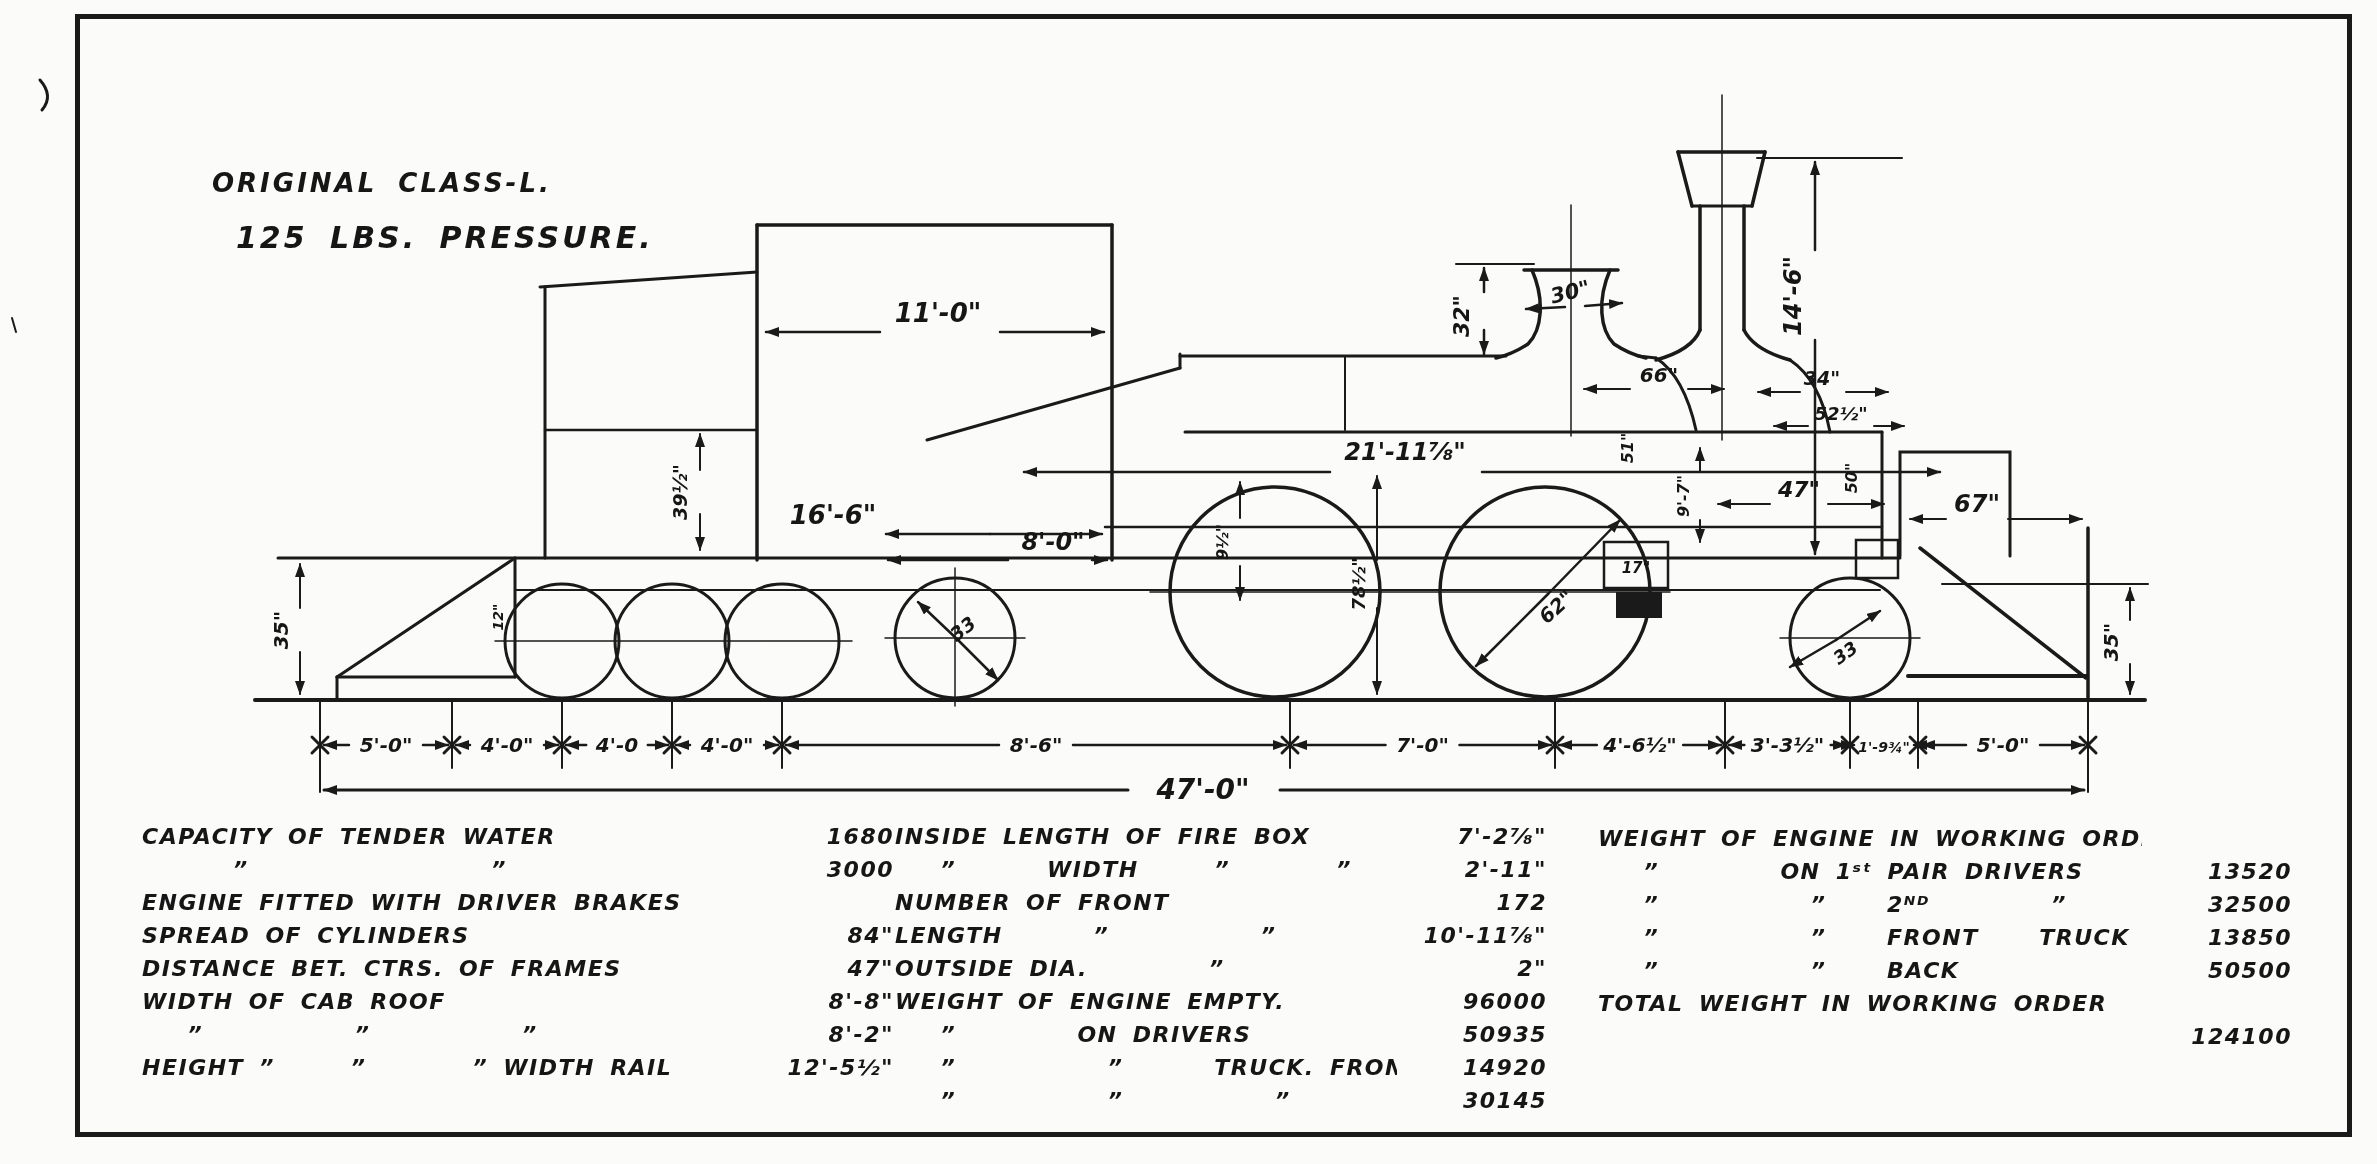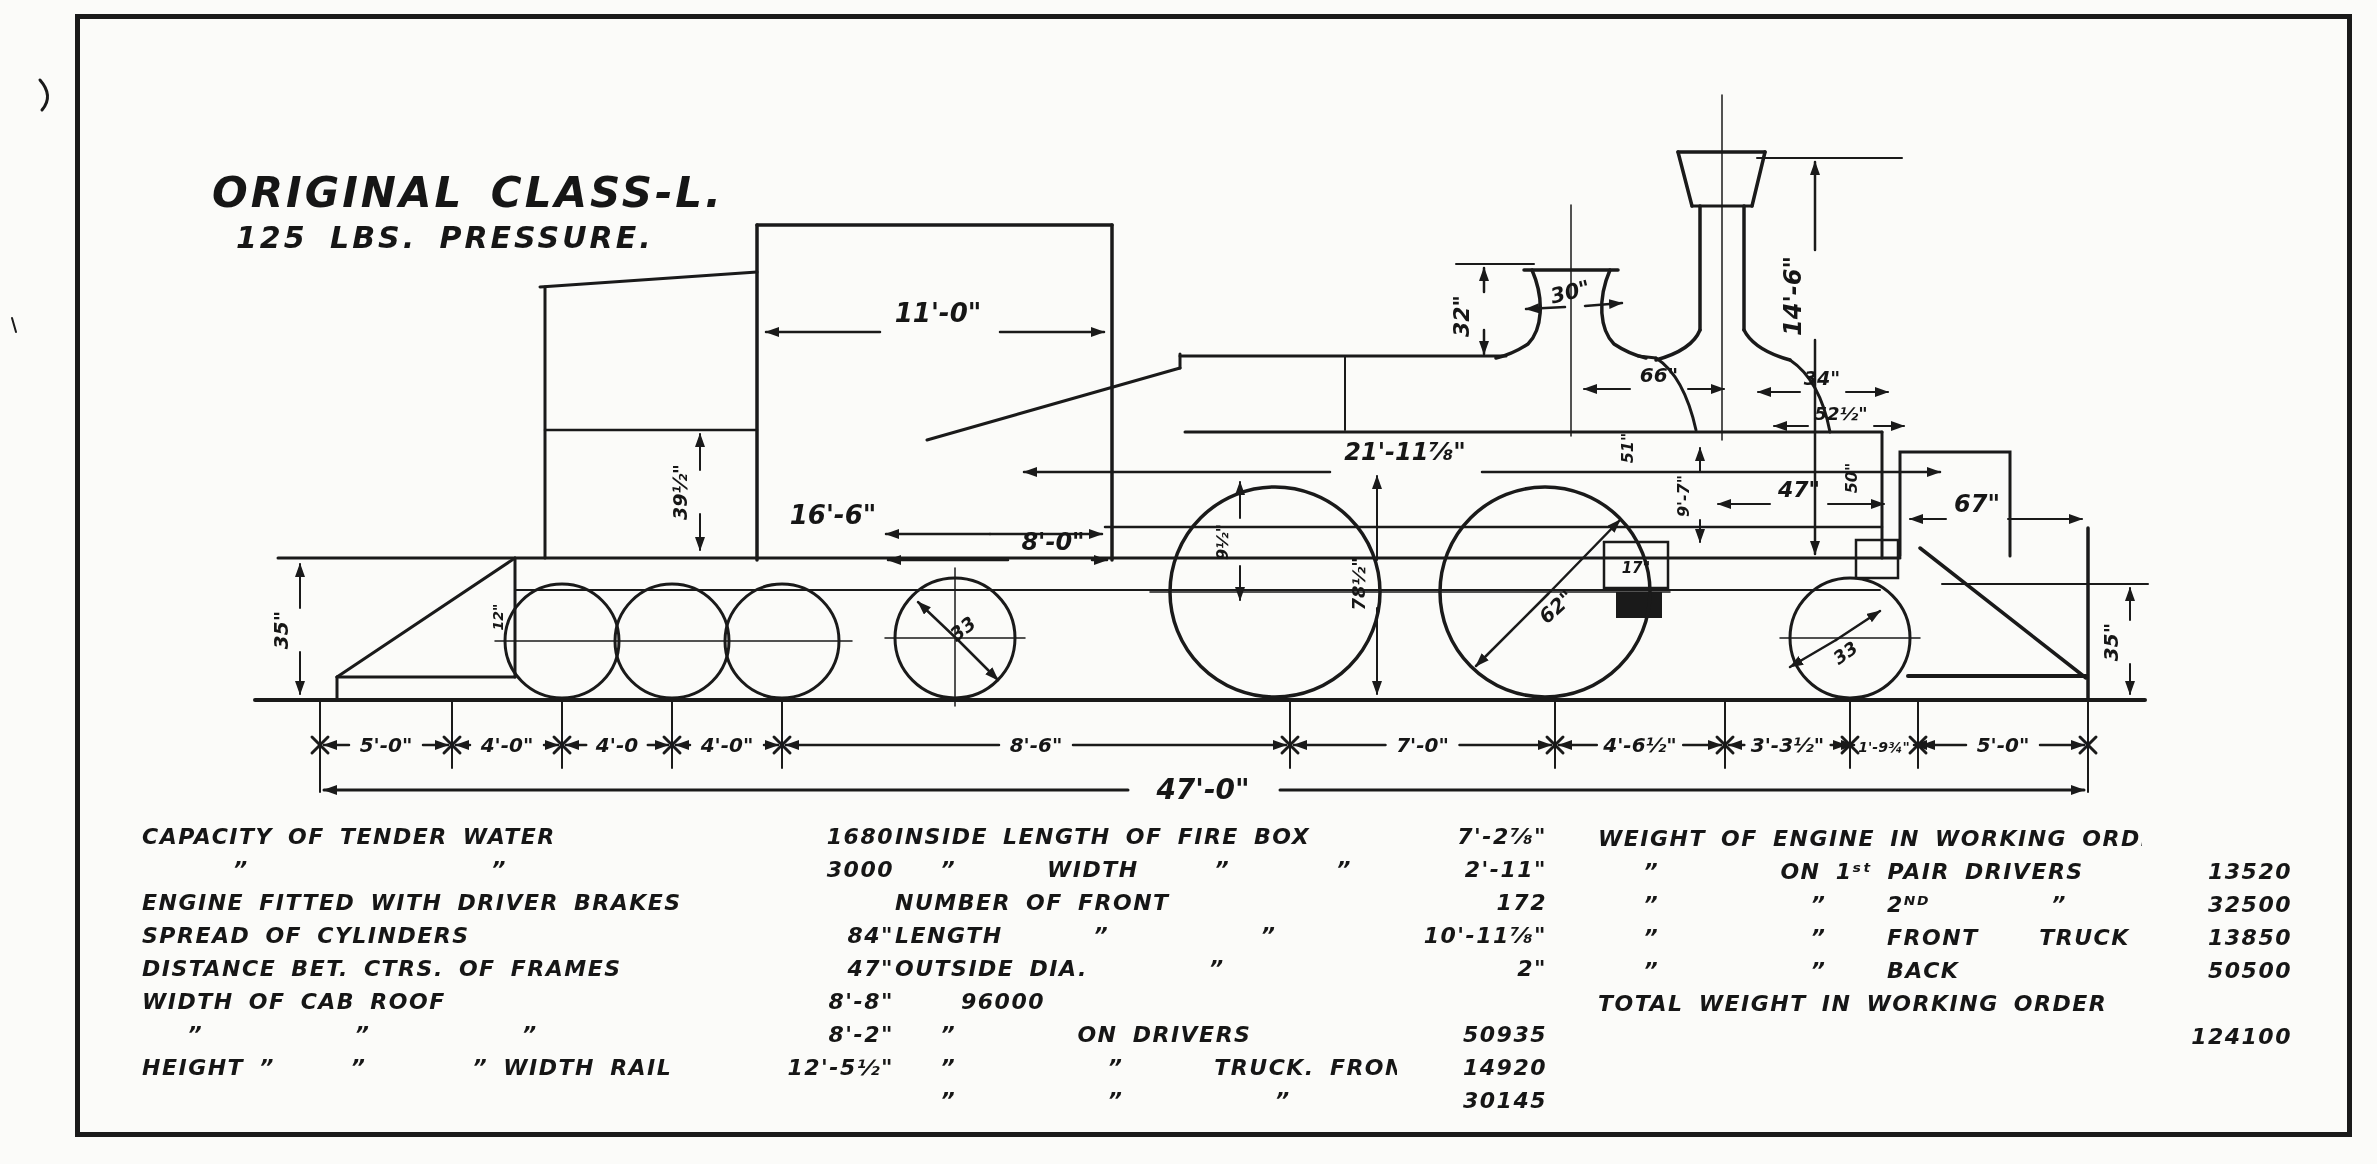--- a/index.html
+++ b/index.html
@@ -1,20 +1,20 @@
 <!DOCTYPE html>
 <html><head>
 <meta charset="utf-8">
 <style>
   html,body{margin:0;padding:0;background:#e8e8e6;}
   #page{position:relative;width:2377px;height:1164px;background:#fbfbf9;overflow:hidden;
         font-family:"DejaVu Sans",sans-serif;color:#161616;}
   #frame{position:absolute;left:75px;top:14px;width:2267px;height:1113px;border:5px solid #1a1a1a;}
   .title-line{position:absolute;font-weight:bold;font-style:italic;letter-spacing:3px;word-spacing:9px;white-space:pre;}
-  #title1{left:212px;top:168px;font-size:42px;}
+  #title1{left:212px;top:168px;font-size:26px;}
   #title2{left:236px;top:220px;font-size:30px;}
   svg{position:absolute;left:0;top:0;}
   svg .ln{stroke:#1a1a1a;fill:none;stroke-linecap:round;}
   svg text{fill:#161616;font-family:"DejaVu Sans",sans-serif;font-weight:bold;font-style:italic;}
   .spec-col{position:absolute;display:flex;flex-direction:column;}
   #spec-left{left:142px;top:824px;width:752px;}
   #spec-mid{left:895px;top:824px;width:652px;}
   #spec-right{left:1598px;top:826px;width:694px;}
   .spec-row{display:flex;height:33px;align-items:baseline;font-size:22px;font-weight:bold;font-style:italic;
             letter-spacing:1.5px;word-spacing:6px;}
@@ -332,20 +332,21 @@
       </div>
       <div class="spec-row">
         <span class="spec-label">LENGTH      ”          ”</span>
         <span class="spec-value">10'-11⅞"</span>
       </div>
       <div class="spec-row">
         <span class="spec-label">OUTSIDE DIA.        ”</span>
         <span class="spec-value">2"</span>
       </div>
       <div class="spec-row">
+        <span class="spec-label">WEIGHT OF ENGINE EMPTY.</span>
         <span class="spec-value">96000</span>
       </div>
       <div class="spec-row">
         <span class="spec-label">   ”        ON DRIVERS</span>
         <span class="spec-value">50935</span>
       </div>
       <div class="spec-row">
         <span class="spec-label">   ”          ”      TRUCK. FRONT</span>
         <span class="spec-value">14920</span>
       </div>

